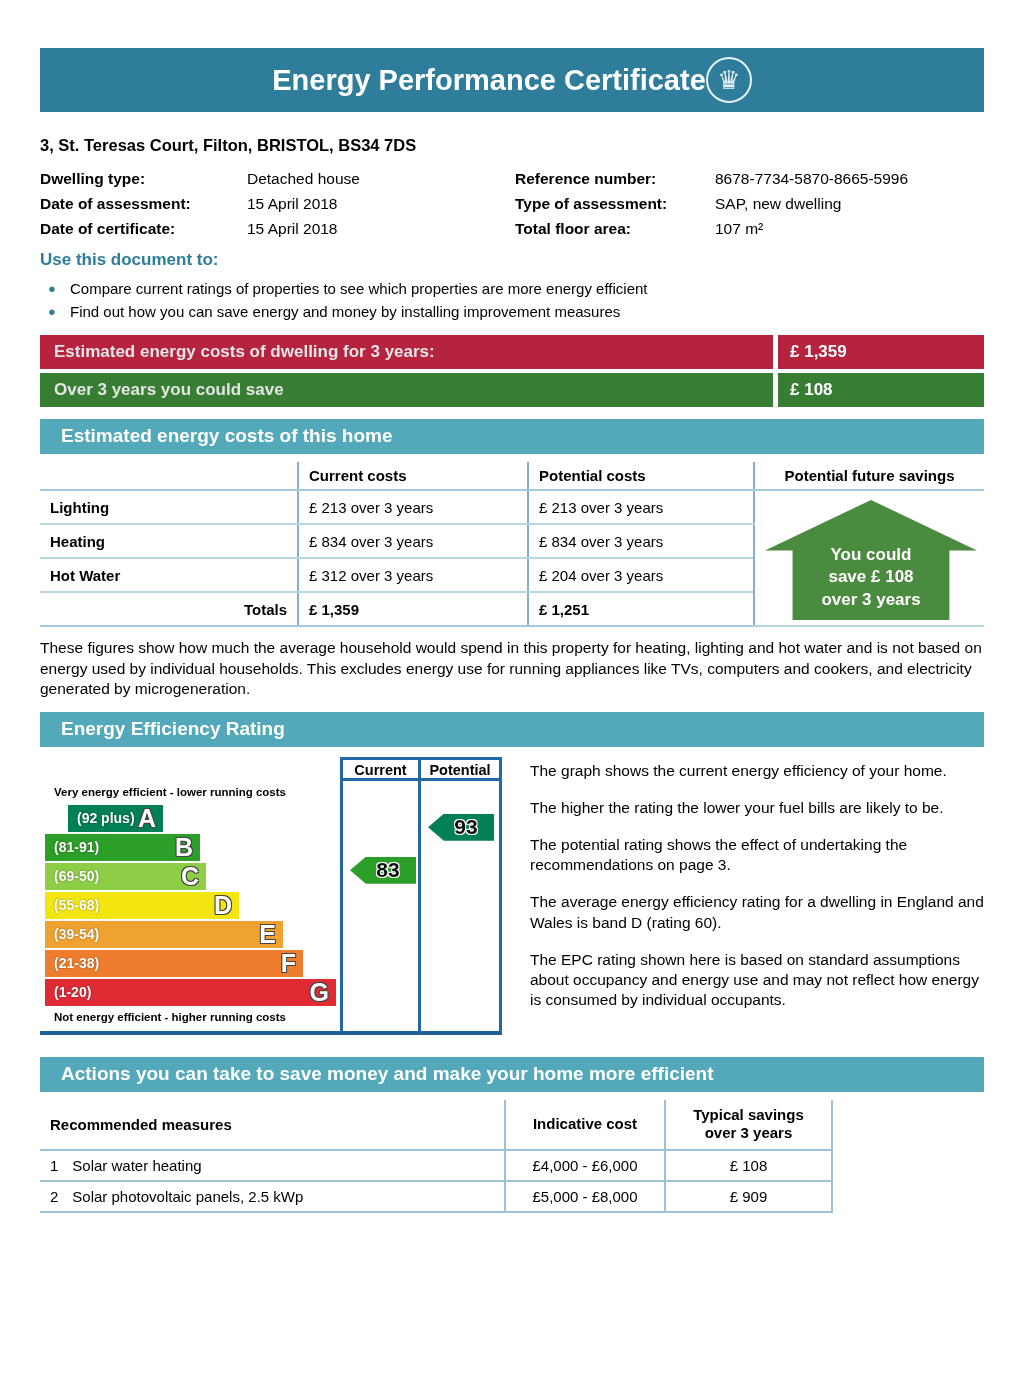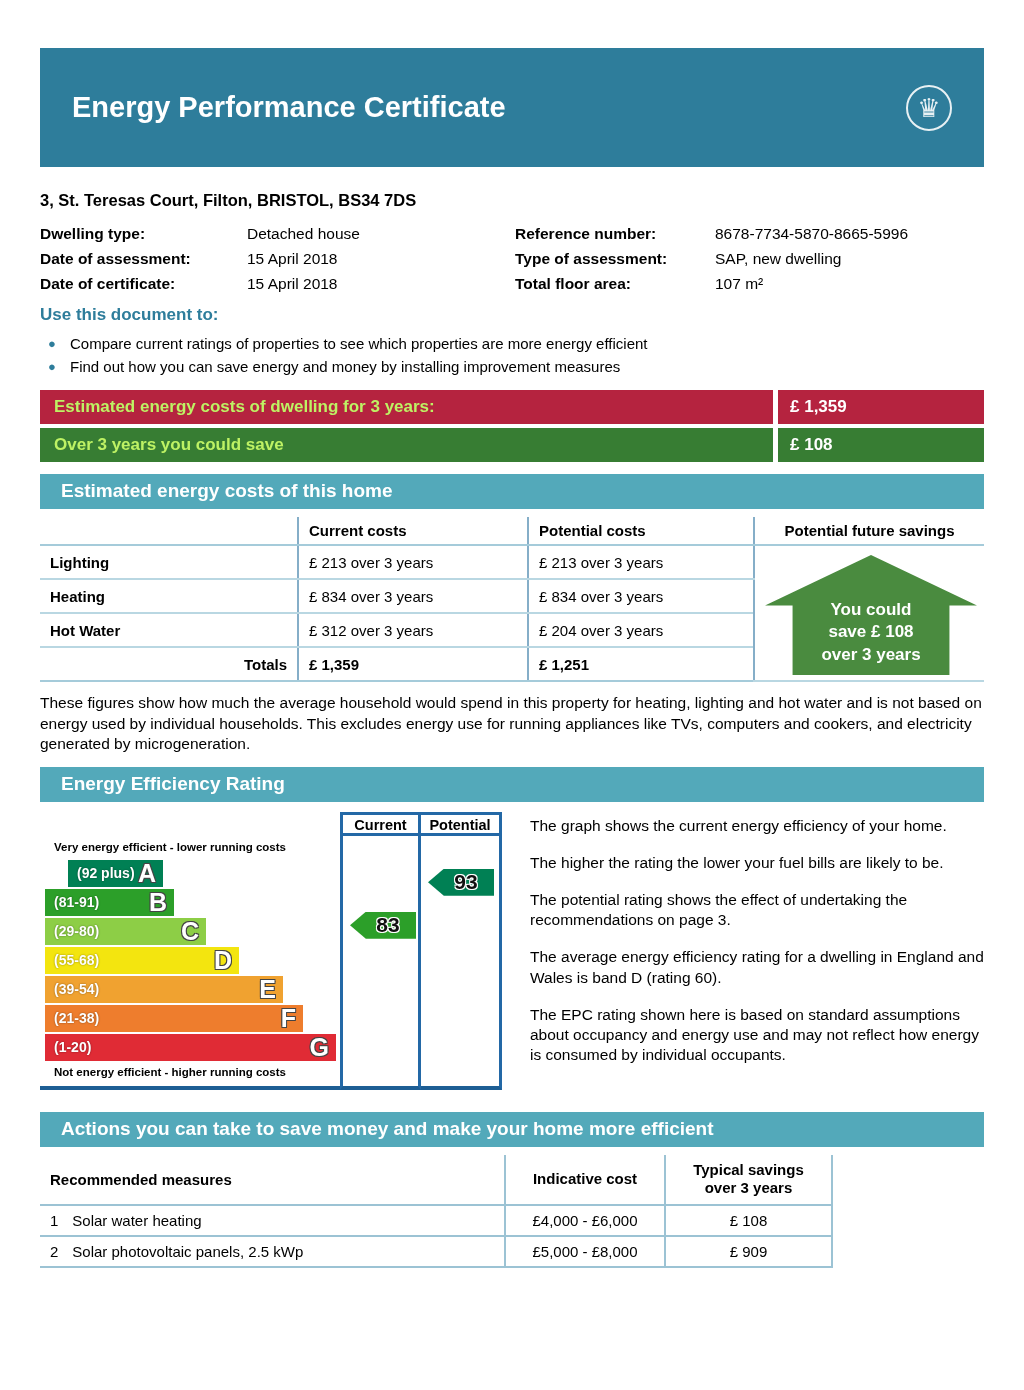--- a/index.html
+++ b/index.html
@@ -5,21 +5,21 @@
   * { box-sizing: border-box; }
   html,body { margin:0; padding:0; }
   body {
     width:1024px; height:1390px; background:#ffffff;
     font-family:"Liberation Sans", sans-serif; color:#000;
   }
   .page { padding:48px 40px 0 40px; }
 
   
   .banner-top {
-    height:119px; display:flex; align-items:center; justify-content:space-between;
+    height:64px; display:flex; align-items:center; justify-content:center;
     padding:0 32px;
   }
   .banner-top .title { color:#fff; font-size:29px; font-weight:bold; }
   .gov-logo { display:flex; align-items:center; gap:12px; }
   .crown-circle {
     width:46px; height:46px; border:2px solid #e8f1f4; border-radius:50%;
     display:flex; align-items:center; justify-content:center;
     color:#e8f1f4; font-size:26px; line-height:1;
   }
   .gov-text { color:#eef4f6; font-size:29px; font-weight:400; letter-spacing:0.5px; }
@@ -32,21 +32,21 @@
 
   
   .use-heading { margin-top:10px; color:#2e7d9b; font-size:17px; font-weight:bold; }
   .bullets { margin-top:8px; }
   .bullet-row { display:flex; font-size:15px; line-height:21px; margin-bottom:2px; }
   .bullet-dot { color:#2e7d9b; width:30px; padding-left:8px; font-size:13px; }
 
   
   .bars { margin-top:13px; }
   .bar-row { display:flex; gap:5px; margin-bottom:4px; }
-  .bar-label { flex:1; color:#bef264; font-weight:bold; font-size:17px; padding:7px 14px; }
+  .bar-label { flex:1; color:#e5e5e5; font-weight:bold; font-size:17px; padding:7px 14px; }
   .bar-value { width:206px; color:#fff; font-weight:bold; font-size:17px; padding:7px 12px; }
 
   
   .section-banner {
     margin-top:12px; color:#fff; font-weight:bold; font-size:19px;
     padding:6px 21px 7px 21px;
   }
 
   
   table.cost-table { border-collapse:collapse; margin-top:8px; width:944px; table-layout:fixed; font-size:15px; }
@@ -229,26 +229,26 @@
       <div class="epc-colhead cur">Current</div>
       <div class="epc-colhead pot">Potential</div>
 
       <div class="epc-bands">
         <div class="epc-caption top">Very energy efficient - lower running costs</div>
 
         <div class="band" style="width: 95px; background: rgb(0, 128, 84); margin-left: 28px;">
           <span class="rng">(92 plus)</span>
           <span class="ltr">A</span>
         </div>
-        <div class="band" style="width: 129px; background: rgb(44, 159, 41);">
+        <div class="band" style="width: 155px; background: rgb(44, 159, 41);">
           <span class="rng">(81-91)</span>
           <span class="ltr">B</span>
         </div>
         <div class="band" style="width: 161px; background: rgb(141, 206, 70);">
-          <span class="rng">(29-80)</span>
+          <span class="rng">(69-50)</span>
           <span class="ltr">C</span>
         </div>
         <div class="band" style="width: 194px; background: rgb(243, 229, 15);">
           <span class="rng">(55-68)</span>
           <span class="ltr">D</span>
         </div>
         <div class="band" style="width: 238px; background: rgb(240, 162, 48);">
           <span class="rng">(39-54)</span>
           <span class="ltr">E</span>
         </div>

